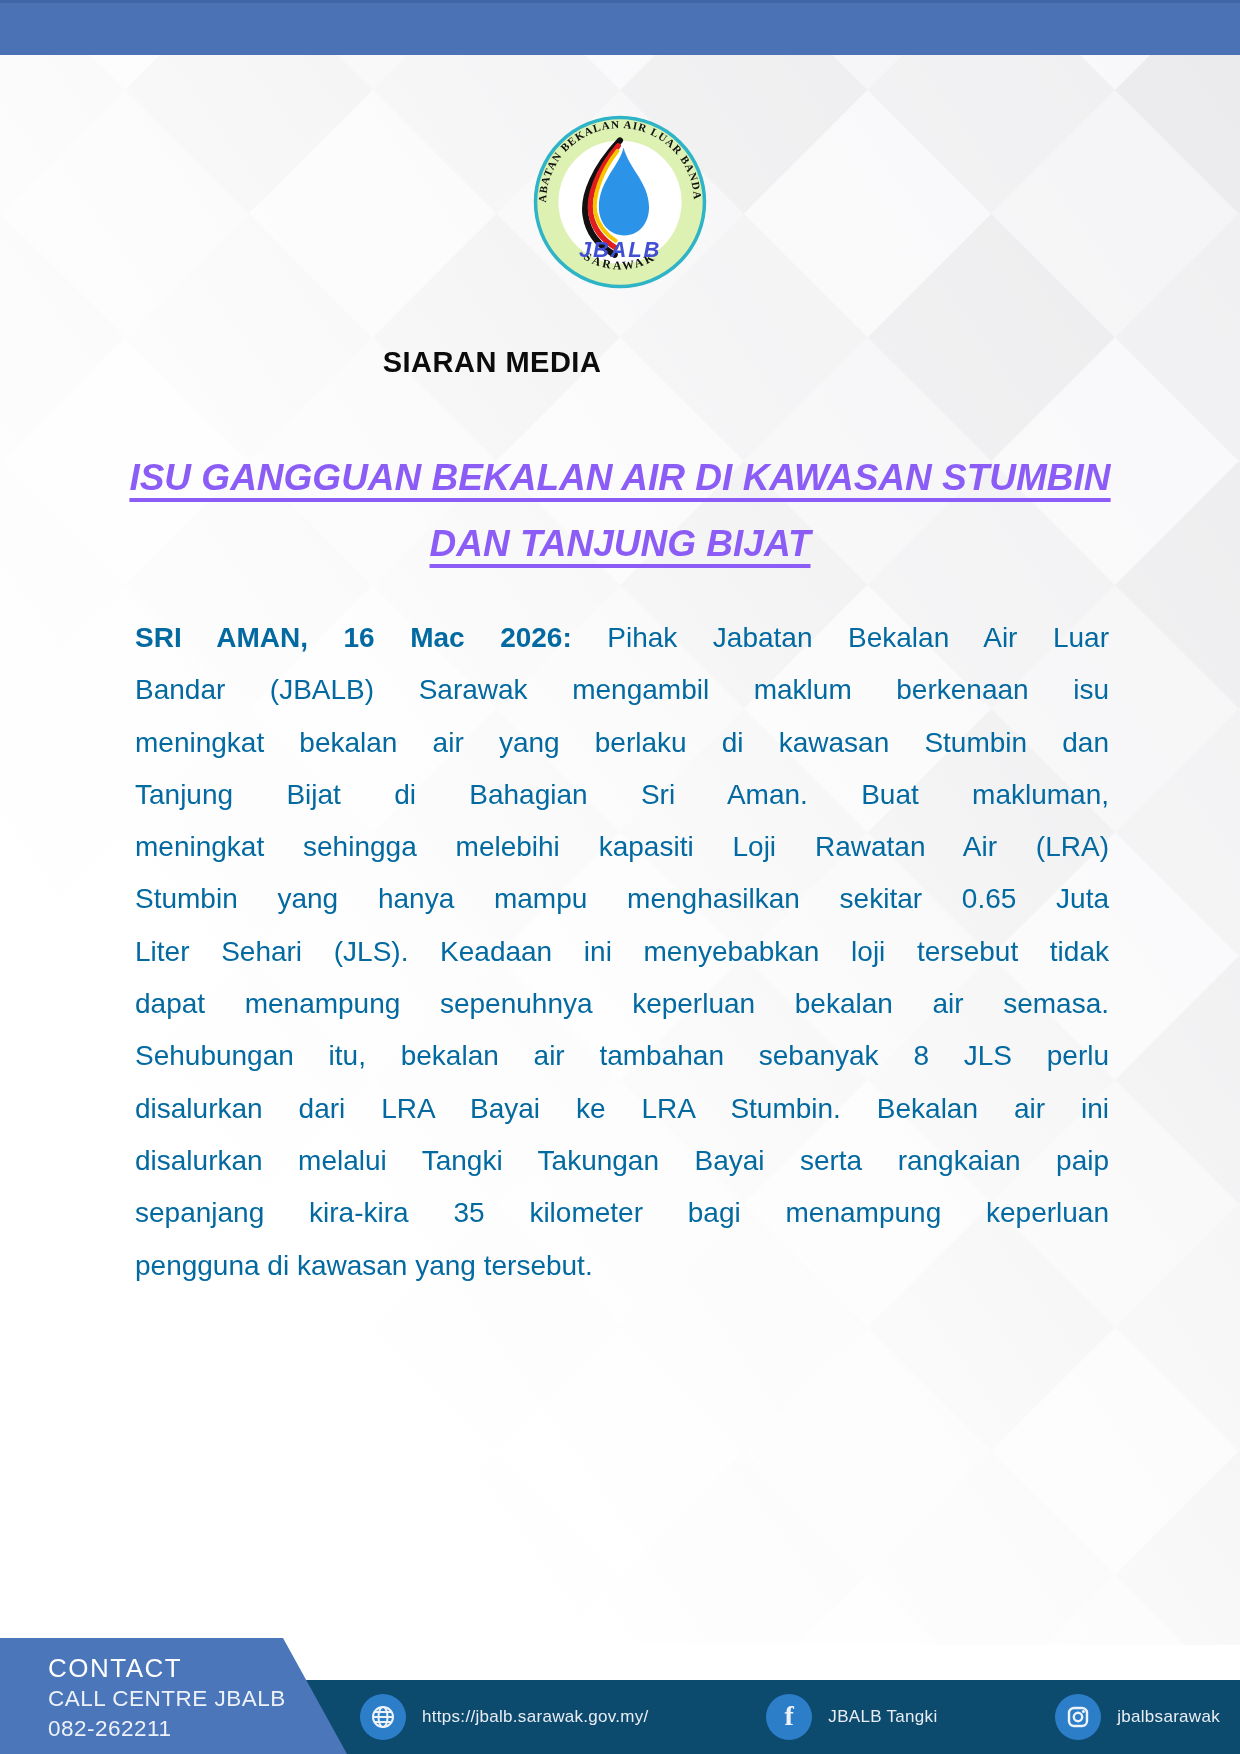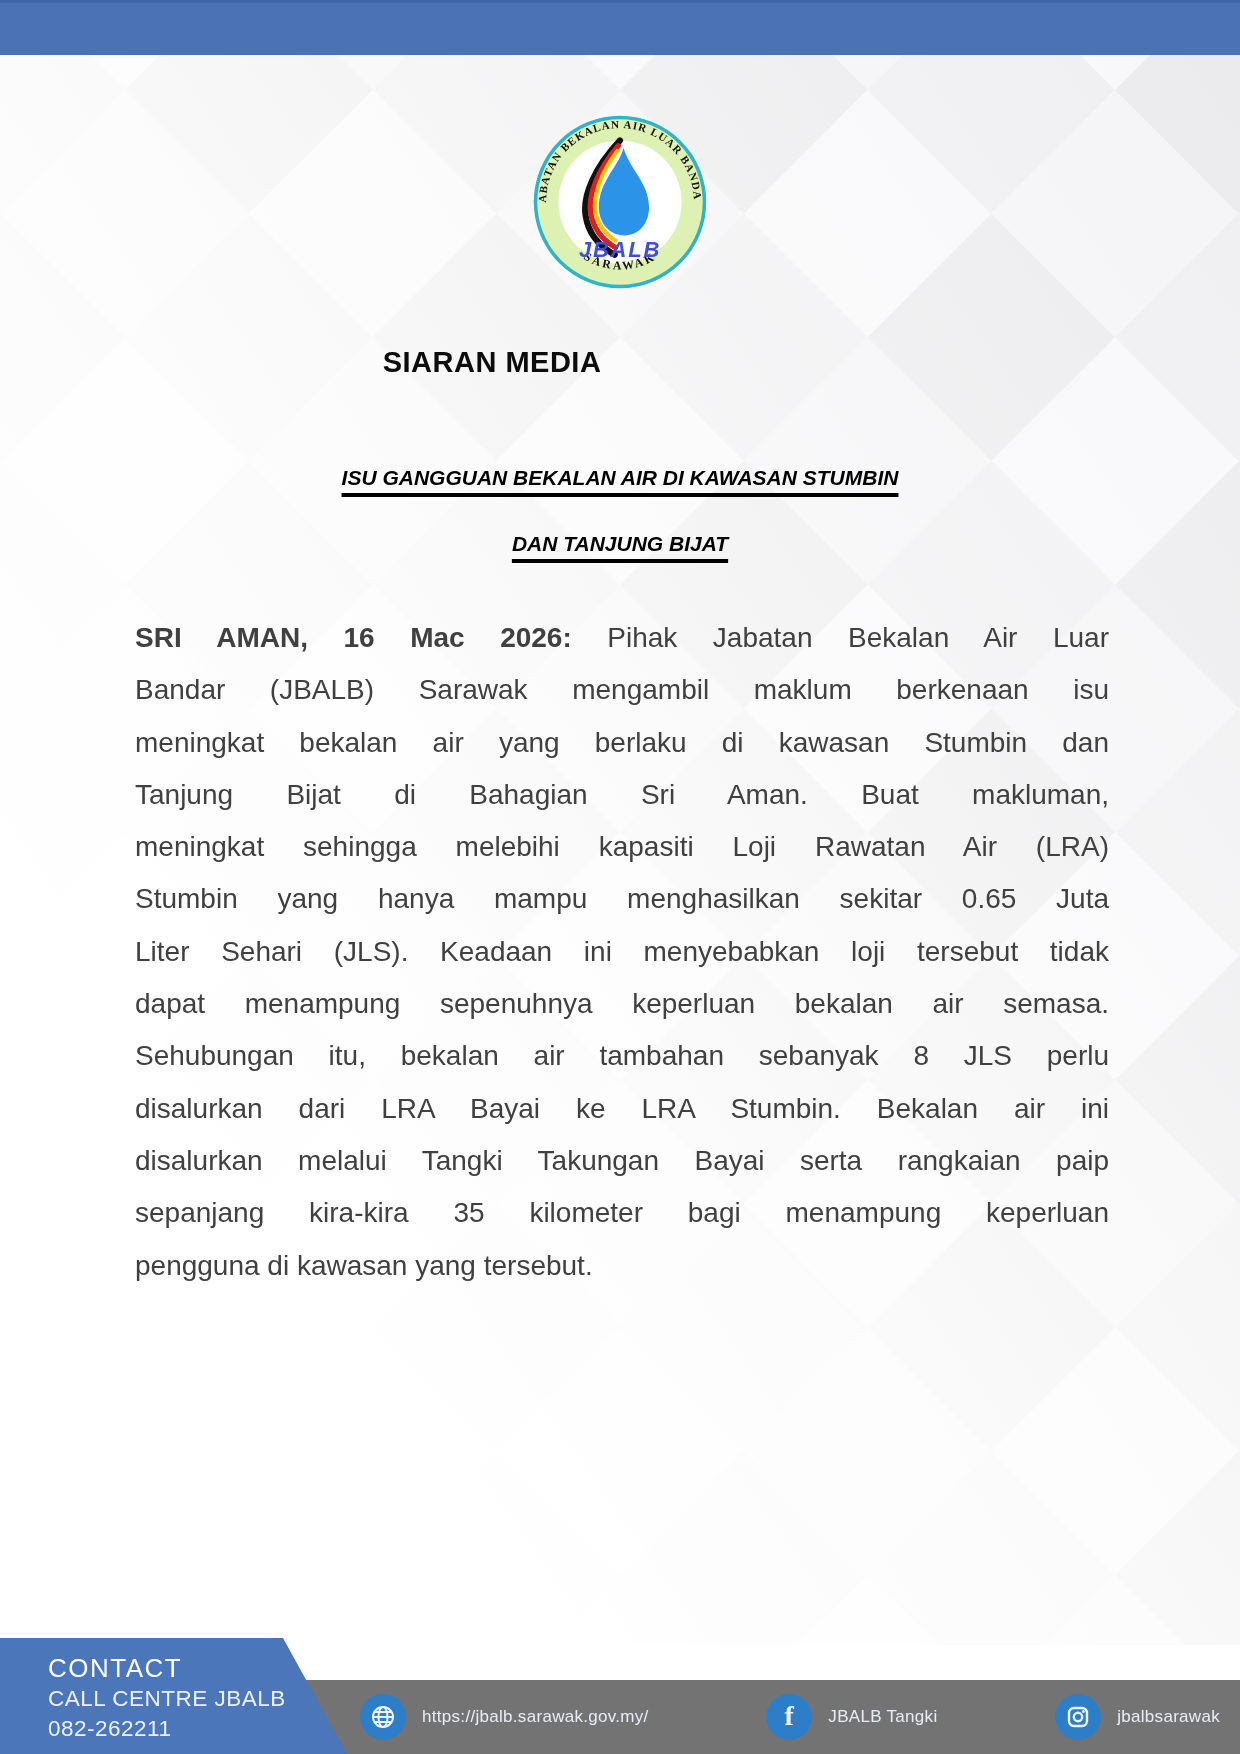--- a/index.html
+++ b/index.html
@@ -47,46 +47,46 @@
   
   .heading{
     position:absolute;left:0;top:346px;width:984px;
     margin:0;text-align:center;
     font-size:29px;font-weight:bold;color:#0c0c0c;
     letter-spacing:0.5px;z-index:2;
   }
   .press-title{
     position:absolute;left:70px;top:452px;width:1100px;
     text-align:center;z-index:2;
-    font-size:21px;font-weight:bold;font-style:italic;color:#000000;
+    font-size:37px;font-weight:bold;font-style:italic;color:#8b5cf6;
     line-height:52px;
   }
   .press-title .tline{display:block;margin-bottom:14px;}
   .press-title .tline span{
     text-decoration:underline;
     text-decoration-thickness:3.5px;
     text-underline-offset:8px;
   }
   
   .body-block{
     position:absolute;left:135px;top:612px;width:974px;z-index:2;
-    font-size:28px;color:#404040;
+    font-size:28px;color:#0369a1;
     line-height:52.3px;
   }
   .bline{
     text-align:justify;
     text-align-last:justify;
     white-space:nowrap;
   }
   .bline.last{text-align-last:left;}
   .bline strong{font-weight:bold;}
   
   .footer-bar{
     position:absolute;left:0;top:1680px;width:1240px;height:74px;
-    background:#737373;z-index:4;
+    background:#0c4a6e;z-index:4;
     display:flex;align-items:center;
     padding-left:360px;padding-right:20px;box-sizing:border-box;
     justify-content:space-between;
   }
   .social{
     display:flex;align-items:center;gap:16px;
     color:#e8edf4;font-size:17px;letter-spacing:0.3px;
   }
   .icon-circle{
     width:46px;height:46px;border-radius:50%;

